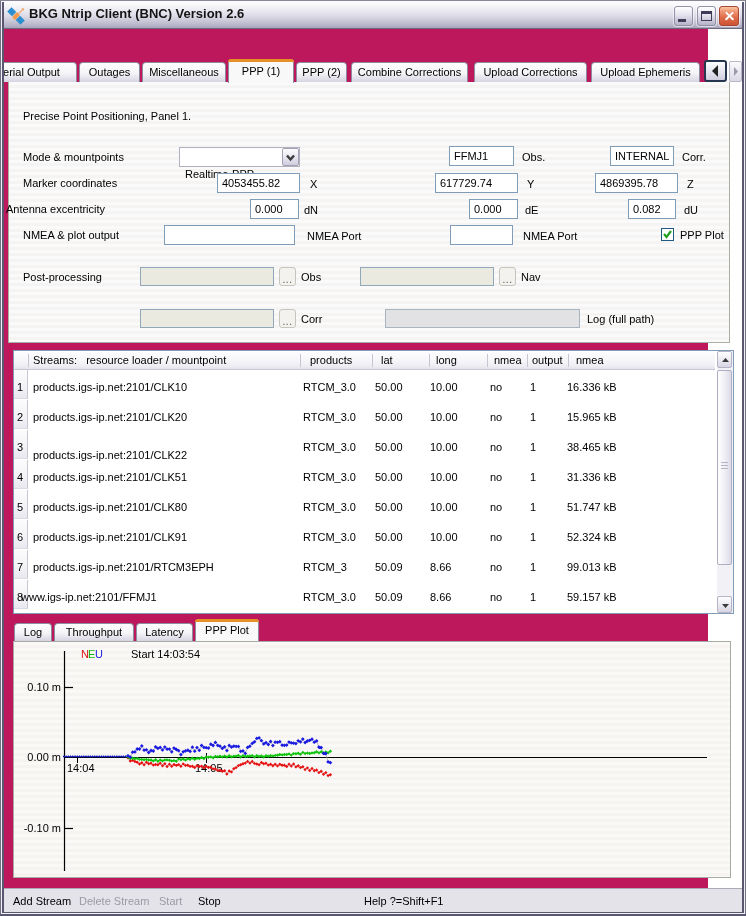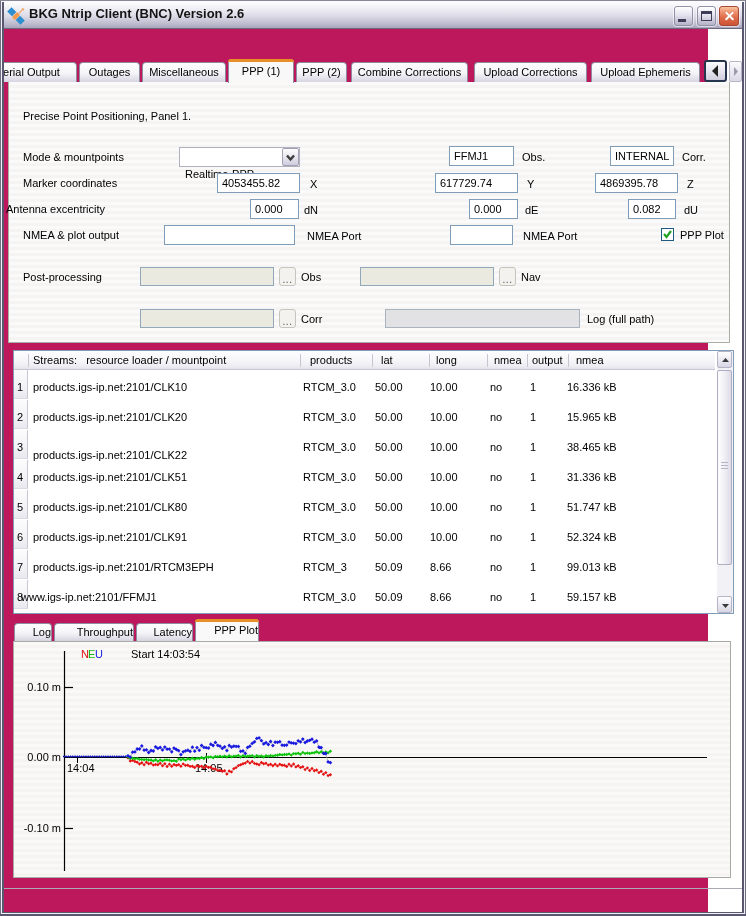--- a/index.html
+++ b/index.html
@@ -56,21 +56,21 @@
 .th{position:absolute;top:354px;white-space:nowrap}
 .num{position:absolute;width:26px;text-align:center;left:7px;z-index:2}
 .vh{position:absolute;left:14px;width:14px;height:29px;background:linear-gradient(180deg,#FCFCFD,#F3F2F6 60%,#E9E8EF 100%);border-right:1px solid #C9C7D4;border-bottom:1px solid #DCDAE4}
 .cell{position:absolute;white-space:nowrap}
 
 #sbar{left:717px;top:351px;width:16px;height:262px;background:#F2F1F6}
 .sbtn{position:absolute;left:717px;width:15px;height:17px;border:1px solid #B5B3C5;border-radius:2px;background:linear-gradient(180deg,#FEFEFE,#EAE8F1 55%,#D8D6E3 100%)}
 #sthumb{position:absolute;left:717px;top:370px;width:15px;height:195px;border:1px solid #AFADC2;border-radius:2px;background:linear-gradient(90deg,#FEFEFE,#F0EFF5 50%,#DCDAE6 100%)}
 .grip{position:absolute;left:721px;width:7px;height:1px;background:#B6B4C6}
 
-.btab{position:absolute;height:18px;top:623px;background:linear-gradient(180deg,#FEFEFE 0%,#F4F3F7 55%,#DDDBE6 90%,#D6D4E0 100%);border:1px solid #8E8CA0;border-bottom:none;border-radius:4px 4px 0 0;text-align:right;line-height:17px}
+.btab{position:absolute;height:18px;top:623px;background:linear-gradient(180deg,#FEFEFE 0%,#F4F3F7 55%,#DDDBE6 90%,#D6D4E0 100%);border:1px solid #8E8CA0;border-bottom:none;border-radius:4px 4px 0 0;text-align:center;line-height:17px}
 .btab.active{top:619px;height:22px;background:#FAF9F9;z-index:5;line-height:20px}
 .btab.active:before{content:"";position:absolute;left:-1px;top:-1px;right:-1px;height:3px;background:#E79027;border-radius:4px 4px 0 0}
 #plot{left:13px;top:641px;width:718px;height:237px;background:repeating-linear-gradient(180deg,#FAF9F8 0px,#FAF9F8 3px,#F5F4F1 3px,#F5F4F1 6px);border:1px solid #A8ABA3;z-index:2}
 
 #sline{left:4px;top:888px;width:738px;height:1px;background:#ABA9B5}
 #sbar2{left:4px;top:889px;width:738px;height:23px;background:#E5E3EA}
 #sbar2 span{position:absolute;top:6px}
 </style></head>
 <body>
 <div id="win">
@@ -291,20 +291,27 @@
     <line x1="206.5" y1="753" x2="206.5" y2="763" stroke="#000" stroke-width="1"></line>
 <polyline points="128.0,755.8 130.3,757.1 132.6,752.2 134.9,751.9 137.2,749.0 139.5,749.0 141.8,745.9 144.1,750.2 146.4,749.8 148.7,752.5 151.0,750.5 153.3,751.0 155.6,746.8 157.9,748.4 160.2,747.4 162.5,749.9 164.8,747.1 167.1,749.2 169.4,749.1 171.7,751.8 174.0,748.1 176.3,749.5 178.6,750.7 180.9,754.7 183.2,751.8 185.5,750.9 187.8,750.2 190.1,751.4 192.4,747.2 194.7,751.2 197.0,747.6 199.3,750.3 201.6,745.4 203.9,747.4 206.2,747.7 208.5,748.1 210.8,744.2 213.1,745.5 215.4,742.4 217.7,745.3 220.0,746.2 222.3,748.4 224.6,746.8 226.9,750.6 229.2,745.4 231.5,747.1 233.8,746.1 236.1,746.4 238.4,746.4 240.7,751.3 243.0,751.0 245.3,753.4 247.6,747.4 249.9,746.2 252.2,743.4 254.5,741.8 256.8,738.4 259.1,737.9 261.4,740.7 263.7,743.9 266.0,742.6 268.3,744.5 270.6,741.5 272.9,745.6 275.2,742.2 277.5,742.3 279.8,741.7 282.1,745.2 284.4,745.3 286.7,745.1 289.0,742.1 291.3,742.9 293.6,743.2 295.9,743.6 298.2,740.8 300.5,741.9 302.8,739.1 305.1,742.6 307.4,741.0 309.7,740.3 312.0,739.2 314.3,742.2 316.6,740.9 318.9,747.1 321.2,747.6 323.5,753.3 325.8,753.5 328.1,761.9 330.4,762.7" fill="none" stroke="#aaa" stroke-width="0.8"></polyline>
 <polyline points="128.0,757.0 130.3,758.4 132.6,758.2 134.9,758.8 137.2,758.4 139.5,759.4 141.8,759.4 144.1,759.7 146.4,759.4 148.7,760.0 151.0,760.0 153.3,760.9 155.6,759.8 157.9,761.2 160.2,759.9 162.5,760.9 164.8,759.9 167.1,759.9 169.4,760.3 171.7,760.9 174.0,760.6 176.3,761.2 178.6,759.1 180.9,759.8 183.2,759.0 185.5,760.1 187.8,758.8 190.1,759.4 192.4,758.1 194.7,759.3 197.0,758.3 199.3,758.6 201.6,757.5 203.9,758.5 206.2,757.0 208.5,757.2 210.8,756.9 213.1,757.8 215.4,756.4 217.7,756.8 220.0,756.3 222.3,756.9 224.6,756.1 226.9,757.0 229.2,755.7 231.5,756.9 233.8,756.2 236.1,756.2 238.4,755.4 240.7,757.0 243.0,755.6 245.3,756.5 247.6,756.2 249.9,756.0 252.2,755.6 254.5,757.0 256.8,755.6 259.1,756.5 261.4,756.0 263.7,757.0 266.0,755.8 268.3,756.3 270.6,755.6 272.9,756.1 275.2,755.4 277.5,755.3 279.8,754.5 282.1,754.9 284.4,754.5 286.7,754.5 289.0,753.9 291.3,755.1 293.6,753.6 295.9,753.7 298.2,753.2 300.5,754.3 302.8,752.4 305.1,753.6 307.4,753.0 309.7,753.5 312.0,752.9 314.3,752.8 316.6,751.7 318.9,752.9 321.2,751.8 323.5,753.0 325.8,752.0 328.1,752.8 330.4,751.3" fill="none" stroke="#aaa" stroke-width="0.8"></polyline>
 <polyline points="128.0,757.9 130.3,761.0 132.6,760.3 134.9,761.5 137.2,762.2 139.5,764.0 141.8,762.8 144.1,764.8 146.4,762.3 148.7,763.7 151.0,763.2 153.3,765.1 155.6,764.5 157.9,764.7 160.2,763.3 162.5,765.8 164.8,763.7 167.1,766.5 169.4,764.3 171.7,766.3 174.0,764.5 176.3,765.4 178.6,764.6 180.9,766.3 183.2,763.9 185.5,765.4 187.8,765.3 190.1,766.4 192.4,766.3 194.7,767.5 197.0,765.7 199.3,766.5 201.6,766.3 203.9,767.7 206.2,766.2 208.5,767.6 210.8,767.2 213.1,768.9 215.4,768.9 217.7,770.4 220.0,770.3 222.3,771.3 224.6,770.8 226.9,774.0 229.2,771.0 231.5,771.9 233.8,768.7 236.1,767.6 238.4,765.6 240.7,764.7 243.0,763.7 245.3,763.1 247.6,761.4 249.9,763.1 252.2,761.5 254.5,763.4 256.8,764.0 259.1,764.8 261.4,762.5 263.7,763.7 266.0,763.2 268.3,765.1 270.6,764.2 272.9,765.7 275.2,764.2 277.5,765.9 279.8,764.3 282.1,765.2 284.4,765.2 286.7,766.5 289.0,764.2 291.3,766.0 293.6,764.0 295.9,766.9 298.2,765.8 300.5,767.6 302.8,766.7 305.1,769.6 307.4,767.9 309.7,770.5 312.0,768.5 314.3,770.8 316.6,770.0 318.9,772.6 321.2,771.3 323.5,774.2 325.8,772.6 328.1,775.6 330.4,774.7" fill="none" stroke="#aaa" stroke-width="0.8"></polyline>
 <path d="M64.0 755.2L65.3 756.5L64.0 757.8L62.7 756.5ZM66.2 755.2L67.5 756.5L66.2 757.8L64.9 756.5ZM68.4 755.2L69.7 756.5L68.4 757.8L67.10000000000001 756.5ZM70.6 755.2L71.89999999999999 756.5L70.6 757.8L69.3 756.5ZM72.8 755.2L74.1 756.5L72.8 757.8L71.5 756.5ZM75.0 755.2L76.3 756.5L75.0 757.8L73.7 756.5ZM77.2 755.2L78.5 756.5L77.2 757.8L75.9 756.5ZM79.4 755.2L80.7 756.5L79.4 757.8L78.10000000000001 756.5ZM81.6 755.2L82.89999999999999 756.5L81.6 757.8L80.3 756.5ZM83.8 755.2L85.1 756.5L83.8 757.8L82.5 756.5ZM86.0 755.2L87.3 756.5L86.0 757.8L84.7 756.5ZM88.2 755.2L89.5 756.5L88.2 757.8L86.9 756.5ZM90.4 755.2L91.7 756.5L90.4 757.8L89.10000000000001 756.5ZM92.6 755.2L93.89999999999999 756.5L92.6 757.8L91.3 756.5ZM94.8 755.2L96.1 756.5L94.8 757.8L93.5 756.5ZM97.0 755.2L98.3 756.5L97.0 757.8L95.7 756.5ZM99.2 755.2L100.5 756.5L99.2 757.8L97.9 756.5ZM101.4 755.2L102.7 756.5L101.4 757.8L100.10000000000001 756.5ZM103.6 755.2L104.89999999999999 756.5L103.6 757.8L102.3 756.5ZM105.8 755.2L107.1 756.5L105.8 757.8L104.5 756.5ZM108.0 755.2L109.3 756.5L108.0 757.8L106.7 756.5ZM110.2 755.2L111.5 756.5L110.2 757.8L108.9 756.5ZM112.4 755.2L113.7 756.5L112.4 757.8L111.10000000000001 756.5ZM114.6 755.2L115.89999999999999 756.5L114.6 757.8L113.3 756.5ZM116.8 755.2L118.1 756.5L116.8 757.8L115.5 756.5ZM119.0 755.2L120.3 756.5L119.0 757.8L117.7 756.5ZM121.2 755.2L122.5 756.5L121.2 757.8L119.9 756.5ZM123.4 755.2L124.7 756.5L123.4 757.8L122.10000000000001 756.5ZM125.6 755.2L126.89999999999999 756.5L125.6 757.8L124.3 756.5Z" fill="#1318bb"></path>
 <path d="M128.0 756.1999999999999L129.7 757.9L128.0 759.6L126.3 757.9ZM130.3 759.3L132.0 761.0L130.3 762.7L128.60000000000002 761.0ZM132.6 758.5999999999999L134.29999999999998 760.3L132.6 762.0L130.9 760.3ZM134.9 759.8L136.6 761.5L134.9 763.2L133.20000000000002 761.5ZM137.2 760.5L138.89999999999998 762.2L137.2 763.9000000000001L135.5 762.2ZM139.5 762.3L141.2 764.0L139.5 765.7L137.8 764.0ZM141.8 761.0999999999999L143.5 762.8L141.8 764.5L140.10000000000002 762.8ZM144.1 763.0999999999999L145.79999999999998 764.8L144.1 766.5L142.4 764.8ZM146.4 760.5999999999999L148.1 762.3L146.4 764.0L144.70000000000002 762.3ZM148.7 762.0L150.39999999999998 763.7L148.7 765.4000000000001L147.0 763.7ZM151.0 761.5L152.7 763.2L151.0 764.9000000000001L149.3 763.2ZM153.3 763.4L155.0 765.1L153.3 766.8000000000001L151.60000000000002 765.1ZM155.6 762.8L157.29999999999998 764.5L155.6 766.2L153.9 764.5ZM157.9 763.0L159.6 764.7L157.9 766.4000000000001L156.20000000000002 764.7ZM160.2 761.5999999999999L161.89999999999998 763.3L160.2 765.0L158.5 763.3ZM162.5 764.0999999999999L164.2 765.8L162.5 767.5L160.8 765.8ZM164.8 762.0L166.5 763.7L164.8 765.4000000000001L163.10000000000002 763.7ZM167.1 764.8L168.79999999999998 766.5L167.1 768.2L165.4 766.5ZM169.4 762.5999999999999L171.1 764.3L169.4 766.0L167.70000000000002 764.3ZM171.7 764.5999999999999L173.39999999999998 766.3L171.7 768.0L170.0 766.3ZM174.0 762.8L175.7 764.5L174.0 766.2L172.3 764.5ZM176.3 763.6999999999999L178.0 765.4L176.3 767.1L174.60000000000002 765.4ZM178.6 762.9L180.29999999999998 764.6L178.6 766.3000000000001L176.9 764.6ZM180.9 764.5999999999999L182.6 766.3L180.9 768.0L179.20000000000002 766.3ZM183.2 762.1999999999999L184.89999999999998 763.9L183.2 765.6L181.5 763.9ZM185.5 763.6999999999999L187.2 765.4L185.5 767.1L183.8 765.4ZM187.8 763.5999999999999L189.5 765.3L187.8 767.0L186.10000000000002 765.3ZM190.1 764.6999999999999L191.79999999999998 766.4L190.1 768.1L188.4 766.4ZM192.4 764.5999999999999L194.1 766.3L192.4 768.0L190.70000000000002 766.3ZM194.7 765.8L196.39999999999998 767.5L194.7 769.2L193.0 767.5ZM197.0 764.0L198.7 765.7L197.0 767.4000000000001L195.3 765.7ZM199.3 764.8L201.0 766.5L199.3 768.2L197.60000000000002 766.5ZM201.6 764.5999999999999L203.29999999999998 766.3L201.6 768.0L199.9 766.3ZM203.9 766.0L205.6 767.7L203.9 769.4000000000001L202.20000000000002 767.7ZM206.2 764.5L207.89999999999998 766.2L206.2 767.9000000000001L204.5 766.2ZM208.5 765.9L210.2 767.6L208.5 769.3000000000001L206.8 767.6ZM210.8 765.5L212.5 767.2L210.8 768.9000000000001L209.10000000000002 767.2ZM213.1 767.1999999999999L214.79999999999998 768.9L213.1 770.6L211.4 768.9ZM215.4 767.1999999999999L217.1 768.9L215.4 770.6L213.70000000000002 768.9ZM217.7 768.6999999999999L219.39999999999998 770.4L217.7 772.1L216.0 770.4ZM220.0 768.5999999999999L221.7 770.3L220.0 772.0L218.3 770.3ZM222.3 769.5999999999999L224.0 771.3L222.3 773.0L220.60000000000002 771.3ZM224.6 769.0999999999999L226.29999999999998 770.8L224.6 772.5L222.9 770.8ZM226.9 772.3L228.6 774.0L226.9 775.7L225.20000000000002 774.0ZM229.2 769.3L230.89999999999998 771.0L229.2 772.7L227.5 771.0ZM231.5 770.1999999999999L233.2 771.9L231.5 773.6L229.8 771.9ZM233.8 767.0L235.5 768.7L233.8 770.4000000000001L232.10000000000002 768.7ZM236.1 765.9L237.79999999999998 767.6L236.1 769.3000000000001L234.4 767.6ZM238.4 763.9L240.1 765.6L238.4 767.3000000000001L236.70000000000002 765.6ZM240.7 763.0L242.39999999999998 764.7L240.7 766.4000000000001L239.0 764.7ZM243.0 762.0L244.7 763.7L243.0 765.4000000000001L241.3 763.7ZM245.3 761.4L247.0 763.1L245.3 764.8000000000001L243.60000000000002 763.1ZM247.6 759.6999999999999L249.29999999999998 761.4L247.6 763.1L245.9 761.4ZM249.9 761.4L251.6 763.1L249.9 764.8000000000001L248.20000000000002 763.1ZM252.2 759.8L253.89999999999998 761.5L252.2 763.2L250.5 761.5ZM254.5 761.6999999999999L256.2 763.4L254.5 765.1L252.8 763.4ZM256.8 762.3L258.5 764.0L256.8 765.7L255.10000000000002 764.0ZM259.1 763.0999999999999L260.8 764.8L259.1 766.5L257.40000000000003 764.8ZM261.4 760.8L263.09999999999997 762.5L261.4 764.2L259.7 762.5ZM263.7 762.0L265.4 763.7L263.7 765.4000000000001L262.0 763.7ZM266.0 761.5L267.7 763.2L266.0 764.9000000000001L264.3 763.2ZM268.3 763.4L270.0 765.1L268.3 766.8000000000001L266.6 765.1ZM270.6 762.5L272.3 764.2L270.6 765.9000000000001L268.90000000000003 764.2ZM272.9 764.0L274.59999999999997 765.7L272.9 767.4000000000001L271.2 765.7ZM275.2 762.5L276.9 764.2L275.2 765.9000000000001L273.5 764.2ZM277.5 764.1999999999999L279.2 765.9L277.5 767.6L275.8 765.9ZM279.8 762.5999999999999L281.5 764.3L279.8 766.0L278.1 764.3ZM282.1 763.5L283.8 765.2L282.1 766.9000000000001L280.40000000000003 765.2ZM284.4 763.5L286.09999999999997 765.2L284.4 766.9000000000001L282.7 765.2ZM286.7 764.8L288.4 766.5L286.7 768.2L285.0 766.5ZM289.0 762.5L290.7 764.2L289.0 765.9000000000001L287.3 764.2ZM291.3 764.3L293.0 766.0L291.3 767.7L289.6 766.0ZM293.6 762.3L295.3 764.0L293.6 765.7L291.90000000000003 764.0ZM295.9 765.1999999999999L297.59999999999997 766.9L295.9 768.6L294.2 766.9ZM298.2 764.0999999999999L299.9 765.8L298.2 767.5L296.5 765.8ZM300.5 765.9L302.2 767.6L300.5 769.3000000000001L298.8 767.6ZM302.8 765.0L304.5 766.7L302.8 768.4000000000001L301.1 766.7ZM305.1 767.9L306.8 769.6L305.1 771.3000000000001L303.40000000000003 769.6ZM307.4 766.1999999999999L309.09999999999997 767.9L307.4 769.6L305.7 767.9ZM309.7 768.8L311.4 770.5L309.7 772.2L308.0 770.5ZM312.0 766.8L313.7 768.5L312.0 770.2L310.3 768.5ZM314.3 769.0999999999999L316.0 770.8L314.3 772.5L312.6 770.8ZM316.6 768.3L318.3 770.0L316.6 771.7L314.90000000000003 770.0ZM318.9 770.9L320.59999999999997 772.6L318.9 774.3000000000001L317.2 772.6ZM321.2 769.5999999999999L322.9 771.3L321.2 773.0L319.5 771.3ZM323.5 772.5L325.2 774.2L323.5 775.9000000000001L321.8 774.2ZM325.8 770.9L327.5 772.6L325.8 774.3000000000001L324.1 772.6ZM328.1 773.9L329.8 775.6L328.1 777.3000000000001L326.40000000000003 775.6ZM330.4 773.0L332.09999999999997 774.7L330.4 776.4000000000001L328.7 774.7Z" fill="#e81111"></path>
 <path d="M128.0 755.3L129.7 757.0L128.0 758.7L126.3 757.0ZM130.3 756.6999999999999L132.0 758.4L130.3 760.1L128.60000000000002 758.4ZM132.6 756.5L134.29999999999998 758.2L132.6 759.9000000000001L130.9 758.2ZM134.9 757.0999999999999L136.6 758.8L134.9 760.5L133.20000000000002 758.8ZM137.2 756.6999999999999L138.89999999999998 758.4L137.2 760.1L135.5 758.4ZM139.5 757.6999999999999L141.2 759.4L139.5 761.1L137.8 759.4ZM141.8 757.6999999999999L143.5 759.4L141.8 761.1L140.10000000000002 759.4ZM144.1 758.0L145.79999999999998 759.7L144.1 761.4000000000001L142.4 759.7ZM146.4 757.6999999999999L148.1 759.4L146.4 761.1L144.70000000000002 759.4ZM148.7 758.3L150.39999999999998 760.0L148.7 761.7L147.0 760.0ZM151.0 758.3L152.7 760.0L151.0 761.7L149.3 760.0ZM153.3 759.1999999999999L155.0 760.9L153.3 762.6L151.60000000000002 760.9ZM155.6 758.0999999999999L157.29999999999998 759.8L155.6 761.5L153.9 759.8ZM157.9 759.5L159.6 761.2L157.9 762.9000000000001L156.20000000000002 761.2ZM160.2 758.1999999999999L161.89999999999998 759.9L160.2 761.6L158.5 759.9ZM162.5 759.1999999999999L164.2 760.9L162.5 762.6L160.8 760.9ZM164.8 758.1999999999999L166.5 759.9L164.8 761.6L163.10000000000002 759.9ZM167.1 758.1999999999999L168.79999999999998 759.9L167.1 761.6L165.4 759.9ZM169.4 758.5999999999999L171.1 760.3L169.4 762.0L167.70000000000002 760.3ZM171.7 759.1999999999999L173.39999999999998 760.9L171.7 762.6L170.0 760.9ZM174.0 758.9L175.7 760.6L174.0 762.3000000000001L172.3 760.6ZM176.3 759.5L178.0 761.2L176.3 762.9000000000001L174.60000000000002 761.2ZM178.6 757.4L180.29999999999998 759.1L178.6 760.8000000000001L176.9 759.1ZM180.9 758.0999999999999L182.6 759.8L180.9 761.5L179.20000000000002 759.8ZM183.2 757.3L184.89999999999998 759.0L183.2 760.7L181.5 759.0ZM185.5 758.4L187.2 760.1L185.5 761.8000000000001L183.8 760.1ZM187.8 757.0999999999999L189.5 758.8L187.8 760.5L186.10000000000002 758.8ZM190.1 757.6999999999999L191.79999999999998 759.4L190.1 761.1L188.4 759.4ZM192.4 756.4L194.1 758.1L192.4 759.8000000000001L190.70000000000002 758.1ZM194.7 757.5999999999999L196.39999999999998 759.3L194.7 761.0L193.0 759.3ZM197.0 756.5999999999999L198.7 758.3L197.0 760.0L195.3 758.3ZM199.3 756.9L201.0 758.6L199.3 760.3000000000001L197.60000000000002 758.6ZM201.6 755.8L203.29999999999998 757.5L201.6 759.2L199.9 757.5ZM203.9 756.8L205.6 758.5L203.9 760.2L202.20000000000002 758.5ZM206.2 755.3L207.89999999999998 757.0L206.2 758.7L204.5 757.0ZM208.5 755.5L210.2 757.2L208.5 758.9000000000001L206.8 757.2ZM210.8 755.1999999999999L212.5 756.9L210.8 758.6L209.10000000000002 756.9ZM213.1 756.0999999999999L214.79999999999998 757.8L213.1 759.5L211.4 757.8ZM215.4 754.6999999999999L217.1 756.4L215.4 758.1L213.70000000000002 756.4ZM217.7 755.0999999999999L219.39999999999998 756.8L217.7 758.5L216.0 756.8ZM220.0 754.5999999999999L221.7 756.3L220.0 758.0L218.3 756.3ZM222.3 755.1999999999999L224.0 756.9L222.3 758.6L220.60000000000002 756.9ZM224.6 754.4L226.29999999999998 756.1L224.6 757.8000000000001L222.9 756.1ZM226.9 755.3L228.6 757.0L226.9 758.7L225.20000000000002 757.0ZM229.2 754.0L230.89999999999998 755.7L229.2 757.4000000000001L227.5 755.7ZM231.5 755.1999999999999L233.2 756.9L231.5 758.6L229.8 756.9ZM233.8 754.5L235.5 756.2L233.8 757.9000000000001L232.10000000000002 756.2ZM236.1 754.5L237.79999999999998 756.2L236.1 757.9000000000001L234.4 756.2ZM238.4 753.6999999999999L240.1 755.4L238.4 757.1L236.70000000000002 755.4ZM240.7 755.3L242.39999999999998 757.0L240.7 758.7L239.0 757.0ZM243.0 753.9L244.7 755.6L243.0 757.3000000000001L241.3 755.6ZM245.3 754.8L247.0 756.5L245.3 758.2L243.60000000000002 756.5ZM247.6 754.5L249.29999999999998 756.2L247.6 757.9000000000001L245.9 756.2ZM249.9 754.3L251.6 756.0L249.9 757.7L248.20000000000002 756.0ZM252.2 753.9L253.89999999999998 755.6L252.2 757.3000000000001L250.5 755.6ZM254.5 755.3L256.2 757.0L254.5 758.7L252.8 757.0ZM256.8 753.9L258.5 755.6L256.8 757.3000000000001L255.10000000000002 755.6ZM259.1 754.8L260.8 756.5L259.1 758.2L257.40000000000003 756.5ZM261.4 754.3L263.09999999999997 756.0L261.4 757.7L259.7 756.0ZM263.7 755.3L265.4 757.0L263.7 758.7L262.0 757.0ZM266.0 754.0999999999999L267.7 755.8L266.0 757.5L264.3 755.8ZM268.3 754.5999999999999L270.0 756.3L268.3 758.0L266.6 756.3ZM270.6 753.9L272.3 755.6L270.6 757.3000000000001L268.90000000000003 755.6ZM272.9 754.4L274.59999999999997 756.1L272.9 757.8000000000001L271.2 756.1ZM275.2 753.6999999999999L276.9 755.4L275.2 757.1L273.5 755.4ZM277.5 753.5999999999999L279.2 755.3L277.5 757.0L275.8 755.3ZM279.8 752.8L281.5 754.5L279.8 756.2L278.1 754.5ZM282.1 753.1999999999999L283.8 754.9L282.1 756.6L280.40000000000003 754.9ZM284.4 752.8L286.09999999999997 754.5L284.4 756.2L282.7 754.5ZM286.7 752.8L288.4 754.5L286.7 756.2L285.0 754.5ZM289.0 752.1999999999999L290.7 753.9L289.0 755.6L287.3 753.9ZM291.3 753.4L293.0 755.1L291.3 756.8000000000001L289.6 755.1ZM293.6 751.9L295.3 753.6L293.6 755.3000000000001L291.90000000000003 753.6ZM295.9 752.0L297.59999999999997 753.7L295.9 755.4000000000001L294.2 753.7ZM298.2 751.5L299.9 753.2L298.2 754.9000000000001L296.5 753.2ZM300.5 752.5999999999999L302.2 754.3L300.5 756.0L298.8 754.3ZM302.8 750.6999999999999L304.5 752.4L302.8 754.1L301.1 752.4ZM305.1 751.9L306.8 753.6L305.1 755.3000000000001L303.40000000000003 753.6ZM307.4 751.3L309.09999999999997 753.0L307.4 754.7L305.7 753.0ZM309.7 751.8L311.4 753.5L309.7 755.2L308.0 753.5ZM312.0 751.1999999999999L313.7 752.9L312.0 754.6L310.3 752.9ZM314.3 751.0999999999999L316.0 752.8L314.3 754.5L312.6 752.8ZM316.6 750.0L318.3 751.7L316.6 753.4000000000001L314.90000000000003 751.7ZM318.9 751.1999999999999L320.59999999999997 752.9L318.9 754.6L317.2 752.9ZM321.2 750.0999999999999L322.9 751.8L321.2 753.5L319.5 751.8ZM323.5 751.3L325.2 753.0L323.5 754.7L321.8 753.0ZM325.8 750.3L327.5 752.0L325.8 753.7L324.1 752.0ZM328.1 751.0999999999999L329.8 752.8L328.1 754.5L326.40000000000003 752.8ZM330.4 749.5999999999999L332.09999999999997 751.3L330.4 753.0L328.7 751.3Z" fill="#0cc40c"></path>
 <path d="M128.0 753.9L129.9 755.8L128.0 757.6999999999999L126.1 755.8ZM130.3 755.2L132.20000000000002 757.1L130.3 759.0L128.4 757.1ZM132.6 750.3000000000001L134.5 752.2L132.6 754.1L130.7 752.2ZM134.9 750.0L136.8 751.9L134.9 753.8L133.0 751.9ZM137.2 747.1L139.1 749.0L137.2 750.9L135.29999999999998 749.0ZM139.5 747.1L141.4 749.0L139.5 750.9L137.6 749.0ZM141.8 744.0L143.70000000000002 745.9L141.8 747.8L139.9 745.9ZM144.1 748.3000000000001L146.0 750.2L144.1 752.1L142.2 750.2ZM146.4 747.9L148.3 749.8L146.4 751.6999999999999L144.5 749.8ZM148.7 750.6L150.6 752.5L148.7 754.4L146.79999999999998 752.5ZM151.0 748.6L152.9 750.5L151.0 752.4L149.1 750.5ZM153.3 749.1L155.20000000000002 751.0L153.3 752.9L151.4 751.0ZM155.6 744.9L157.5 746.8L155.6 748.6999999999999L153.7 746.8ZM157.9 746.5L159.8 748.4L157.9 750.3L156.0 748.4ZM160.2 745.5L162.1 747.4L160.2 749.3L158.29999999999998 747.4ZM162.5 748.0L164.4 749.9L162.5 751.8L160.6 749.9ZM164.8 745.2L166.70000000000002 747.1L164.8 749.0L162.9 747.1ZM167.1 747.3000000000001L169.0 749.2L167.1 751.1L165.2 749.2ZM169.4 747.2L171.3 749.1L169.4 751.0L167.5 749.1ZM171.7 749.9L173.6 751.8L171.7 753.6999999999999L169.79999999999998 751.8ZM174.0 746.2L175.9 748.1L174.0 750.0L172.1 748.1ZM176.3 747.6L178.20000000000002 749.5L176.3 751.4L174.4 749.5ZM178.6 748.8000000000001L180.5 750.7L178.6 752.6L176.7 750.7ZM180.9 752.8000000000001L182.8 754.7L180.9 756.6L179.0 754.7ZM183.2 749.9L185.1 751.8L183.2 753.6999999999999L181.29999999999998 751.8ZM185.5 749.0L187.4 750.9L185.5 752.8L183.6 750.9ZM187.8 748.3000000000001L189.70000000000002 750.2L187.8 752.1L185.9 750.2ZM190.1 749.5L192.0 751.4L190.1 753.3L188.2 751.4ZM192.4 745.3000000000001L194.3 747.2L192.4 749.1L190.5 747.2ZM194.7 749.3000000000001L196.6 751.2L194.7 753.1L192.79999999999998 751.2ZM197.0 745.7L198.9 747.6L197.0 749.5L195.1 747.6ZM199.3 748.4L201.20000000000002 750.3L199.3 752.1999999999999L197.4 750.3ZM201.6 743.5L203.5 745.4L201.6 747.3L199.7 745.4ZM203.9 745.5L205.8 747.4L203.9 749.3L202.0 747.4ZM206.2 745.8000000000001L208.1 747.7L206.2 749.6L204.29999999999998 747.7ZM208.5 746.2L210.4 748.1L208.5 750.0L206.6 748.1ZM210.8 742.3000000000001L212.70000000000002 744.2L210.8 746.1L208.9 744.2ZM213.1 743.6L215.0 745.5L213.1 747.4L211.2 745.5ZM215.4 740.5L217.3 742.4L215.4 744.3L213.5 742.4ZM217.7 743.4L219.6 745.3L217.7 747.1999999999999L215.79999999999998 745.3ZM220.0 744.3000000000001L221.9 746.2L220.0 748.1L218.1 746.2ZM222.3 746.5L224.20000000000002 748.4L222.3 750.3L220.4 748.4ZM224.6 744.9L226.5 746.8L224.6 748.6999999999999L222.7 746.8ZM226.9 748.7L228.8 750.6L226.9 752.5L225.0 750.6ZM229.2 743.5L231.1 745.4L229.2 747.3L227.29999999999998 745.4ZM231.5 745.2L233.4 747.1L231.5 749.0L229.6 747.1ZM233.8 744.2L235.70000000000002 746.1L233.8 748.0L231.9 746.1ZM236.1 744.5L238.0 746.4L236.1 748.3L234.2 746.4ZM238.4 744.5L240.3 746.4L238.4 748.3L236.5 746.4ZM240.7 749.4L242.6 751.3L240.7 753.1999999999999L238.79999999999998 751.3ZM243.0 749.1L244.9 751.0L243.0 752.9L241.1 751.0ZM245.3 751.5L247.20000000000002 753.4L245.3 755.3L243.4 753.4ZM247.6 745.5L249.5 747.4L247.6 749.3L245.7 747.4ZM249.9 744.3000000000001L251.8 746.2L249.9 748.1L248.0 746.2ZM252.2 741.5L254.1 743.4L252.2 745.3L250.29999999999998 743.4ZM254.5 739.9L256.4 741.8L254.5 743.6999999999999L252.6 741.8ZM256.8 736.5L258.7 738.4L256.8 740.3L254.9 738.4ZM259.1 736.0L261.0 737.9L259.1 739.8L257.20000000000005 737.9ZM261.4 738.8000000000001L263.29999999999995 740.7L261.4 742.6L259.5 740.7ZM263.7 742.0L265.59999999999997 743.9L263.7 745.8L261.8 743.9ZM266.0 740.7L267.9 742.6L266.0 744.5L264.1 742.6ZM268.3 742.6L270.2 744.5L268.3 746.4L266.40000000000003 744.5ZM270.6 739.6L272.5 741.5L270.6 743.4L268.70000000000005 741.5ZM272.9 743.7L274.79999999999995 745.6L272.9 747.5L271.0 745.6ZM275.2 740.3000000000001L277.09999999999997 742.2L275.2 744.1L273.3 742.2ZM277.5 740.4L279.4 742.3L277.5 744.1999999999999L275.6 742.3ZM279.8 739.8000000000001L281.7 741.7L279.8 743.6L277.90000000000003 741.7ZM282.1 743.3000000000001L284.0 745.2L282.1 747.1L280.20000000000005 745.2ZM284.4 743.4L286.29999999999995 745.3L284.4 747.1999999999999L282.5 745.3ZM286.7 743.2L288.59999999999997 745.1L286.7 747.0L284.8 745.1ZM289.0 740.2L290.9 742.1L289.0 744.0L287.1 742.1ZM291.3 741.0L293.2 742.9L291.3 744.8L289.40000000000003 742.9ZM293.6 741.3000000000001L295.5 743.2L293.6 745.1L291.70000000000005 743.2ZM295.9 741.7L297.79999999999995 743.6L295.9 745.5L294.0 743.6ZM298.2 738.9L300.09999999999997 740.8L298.2 742.6999999999999L296.3 740.8ZM300.5 740.0L302.4 741.9L300.5 743.8L298.6 741.9ZM302.8 737.2L304.7 739.1L302.8 741.0L300.90000000000003 739.1ZM305.1 740.7L307.0 742.6L305.1 744.5L303.20000000000005 742.6ZM307.4 739.1L309.29999999999995 741.0L307.4 742.9L305.5 741.0ZM309.7 738.4L311.59999999999997 740.3L309.7 742.1999999999999L307.8 740.3ZM312.0 737.3000000000001L313.9 739.2L312.0 741.1L310.1 739.2ZM314.3 740.3000000000001L316.2 742.2L314.3 744.1L312.40000000000003 742.2ZM316.6 739.0L318.5 740.9L316.6 742.8L314.70000000000005 740.9ZM318.9 745.2L320.79999999999995 747.1L318.9 749.0L317.0 747.1ZM321.2 745.7L323.09999999999997 747.6L321.2 749.5L319.3 747.6ZM323.5 751.4L325.4 753.3L323.5 755.1999999999999L321.6 753.3ZM325.8 751.6L327.7 753.5L325.8 755.4L323.90000000000003 753.5ZM328.1 760.0L330.0 761.9L328.1 763.8L326.20000000000005 761.9ZM330.4 760.8000000000001L332.29999999999995 762.7L330.4 764.6L328.5 762.7Z" fill="#1b1be0"></path>  
     </svg>
   <div class="abs" id="sline"></div>
+  <div class="abs" id="sbar2">
+    <span style="left:9px">Add Stream</span>
+    <span style="left:75px;color:#9B99A3">Delete Stream</span>
+    <span style="left:155px;color:#9B99A3">Start</span>
+    <span style="left:194px">Stop</span>
+    <span style="left:360px">Help ?=Shift+F1</span>
+  </div>
   <div class="abs" id="b-left0"></div>
     <div class="abs" id="b-left1"></div>
     <div class="abs" id="b-left2"></div>
   <div class="abs" id="b-right0"></div>
     <div class="abs" id="b-right1"></div>
     <div class="abs" id="b-right2"></div>
   <div class="abs" id="b-top0"></div>
     <div class="abs" id="b-top1"></div>
   <div class="abs" id="b-bot2"></div>
     <div class="abs" id="b-bot1"></div>

